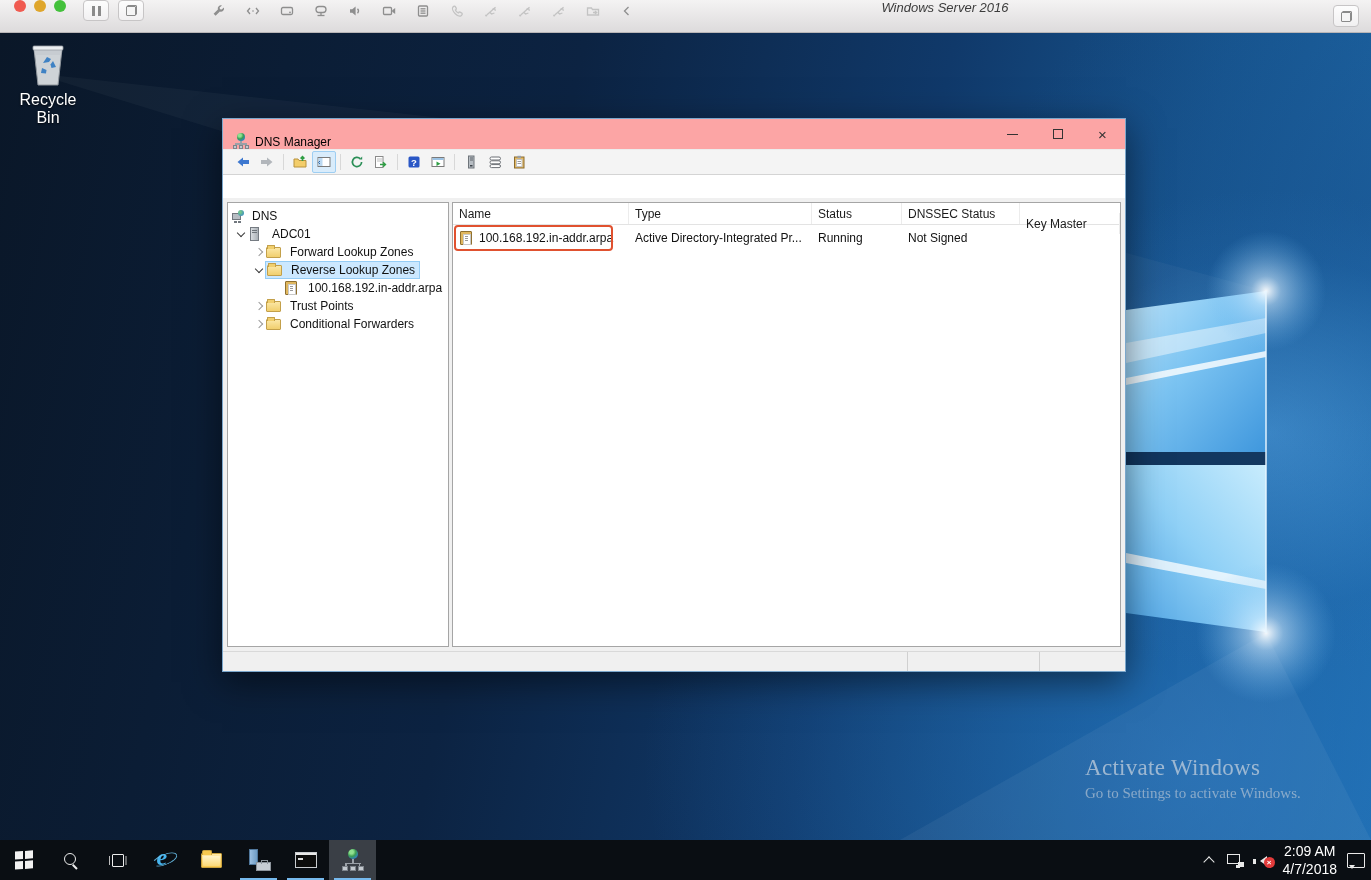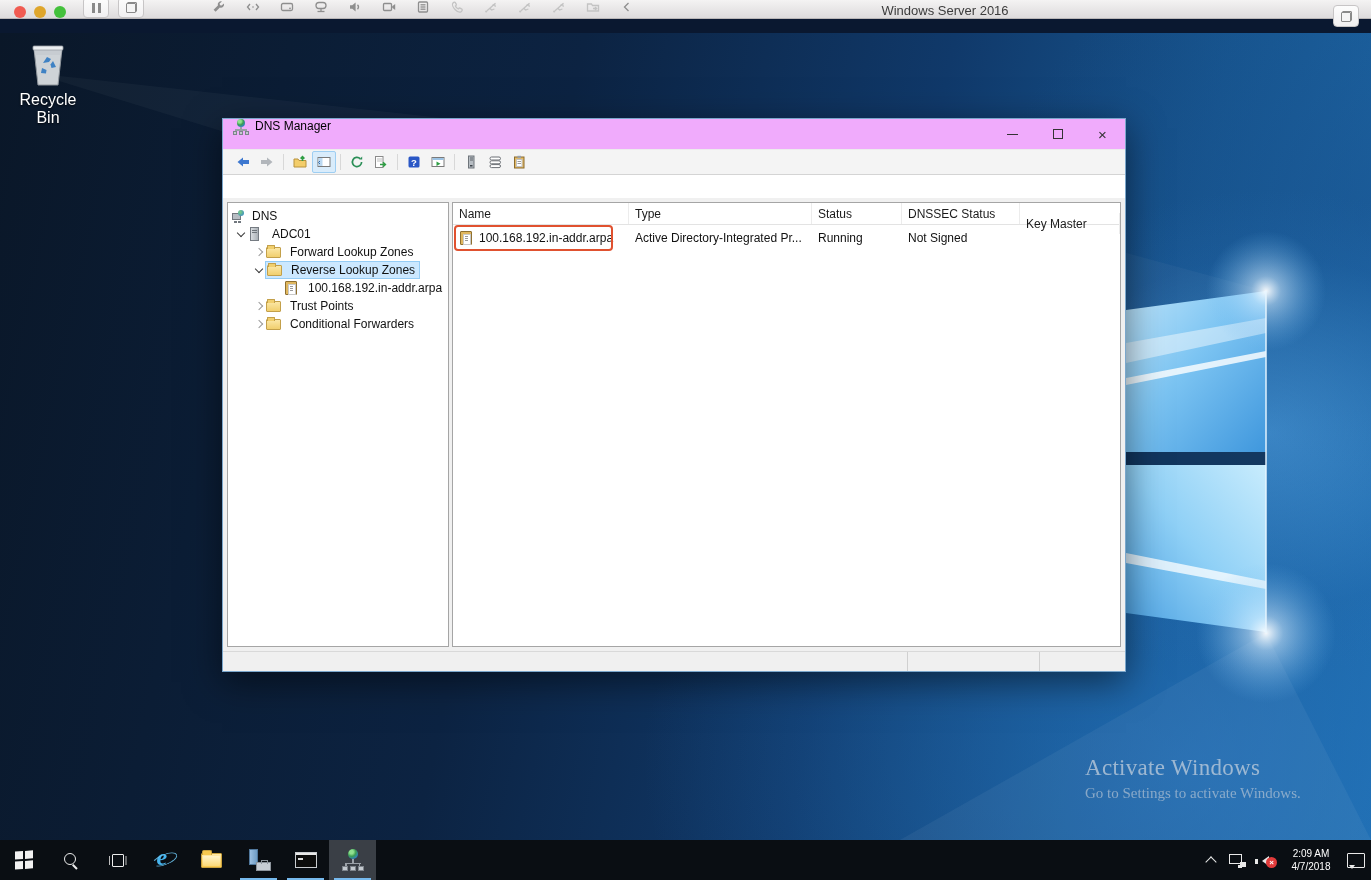--- a/index.html
+++ b/index.html
@@ -1,22 +1,22 @@
 <!DOCTYPE html>
 <html><head>
 <meta charset="utf-8">
 <style>
   * { margin:0; padding:0; box-sizing:border-box; }
   body { font-family:"Liberation Sans", sans-serif; background:#000; }
   .screen { position:relative; width:1371px; height:880px; overflow:hidden; background:#0a1830; }
 
   
-  .macbar { position:absolute; top:0; left:0; width:100%; height:19px;
+  .macbar { position:absolute; top:0; left:0; width:100%; height:33px;
     background:linear-gradient(#f4f3f3,#dddbdc); border-bottom:1px solid #b9b6b7;
-    display:flex; align-items:flex-end; z-index:40; }
+    display:flex; align-items:flex-start; z-index:40;font-style:italic; }
   .tl { width:12px; height:12px; border-radius:50%; margin-right:8px; }
   .tl.red{ background:#f05b51; } .tl.yellow{ background:#dfa62c; } .tl.green{ background:#44c13c; }
   .lights { display:flex; margin-left:14px; }
   .macbtn { width:26px; height:21px; border:1px solid #c7c5c6; border-radius:4px;
     background:linear-gradient(#fdfdfd,#f1f0f1); margin-left:9px; display:flex; align-items:center; justify-content:center; color:#7c7c7c; }
   .pausebars { display:flex; gap:3px; } .pausebars i{ width:3px; height:10px; background:#8a8a8a; }
   .vmicons { display:flex; margin-left:58px; align-items:center; }
   .vmicon { width:34px; height:22px; display:flex; align-items:center; justify-content:center; }
   .vmicon svg { stroke:#8e8e8e; fill:none; stroke-width:1.3; }
   .vmicon.dim svg { stroke:#c3c3c3; }
@@ -45,21 +45,21 @@
   .wm2 { font-size:15px; color:rgba(195,205,216,.62); margin-top:4px; }
 
   
   .recycle { position:absolute; left:6px; top:8px; width:84px; text-align:center; z-index:2; }
   .bin { width:38px; height:46px; margin:0 auto; position:relative; }
   .rb-label { margin-top:4px; font-size:16px; color:#fff; text-shadow:0 1px 2px rgba(0,0,0,.8); }
 
   
   .win { position:absolute; left:222px; top:85px; width:904px; height:554px; background:#fff;
     border:1px solid #7ba7cc; box-shadow:0 10px 34px rgba(0,0,0,.5); z-index:5; font-size:12px; color:#111; }
-  .titlebar { height:30px; display:flex; align-items:flex-start; background:#f0abfc; }
+  .titlebar { height:30px; display:flex; align-items:flex-end; background:#fca5a5; }
   .title-ic { margin-left:10px; margin-right:6px; }
   .win-title { font-size:12px; color:#000; }
   .wcontrols { margin-left:auto; display:flex; height:100%; }
   .wc { width:45px; display:flex; align-items:center; justify-content:center; color:#333; }
   .wc .min { width:11px; border-top:1px solid #333; }
   .wc .max { width:10px; height:10px; border:1px solid #333; }
   .wc.close { font-size:15px; }
   .menubar { height:23px; display:flex; align-items:center; padding-left:8px; background:#fff; }
   .menu-item { padding:3px 9px; color:#222; }
   .toolbar { height:26px; background:#f4f4f4; border-top:1px solid #ececec; border-bottom:1px solid #d4d4d4;
@@ -150,21 +150,21 @@
   .tray { margin-left:auto; display:flex; align-items:center; gap:6px; padding-right:6px; }
   .tray-chev { width:10px; height:10px; position:relative; margin-right:4px; }
   .tray-chev::before { content:""; position:absolute; left:1px; top:3px; width:7px; height:7px; border-left:1.6px solid #e9e9e9; border-top:1.6px solid #e9e9e9; transform:rotate(45deg); }
   .ic-net { width:17px; height:13px; position:relative; margin:0 3px; }
   .ic-net::before { content:""; position:absolute; left:0; top:0; width:11px; height:8px; border:1.5px solid #e9e9e9; }
   .ic-net::after { content:""; position:absolute; right:0; bottom:0; width:6px; height:5px; background:#e9e9e9; box-shadow:-3px 2px 0 -1px #e9e9e9; }
   .ic-vol { width:20px; height:16px; position:relative; margin:0 2px; }
   .ic-vol .spk { position:absolute; left:0; top:4px; width:0; height:0; border:5px solid transparent; border-right:7px solid #e9e9e9; }
   .ic-vol .spk::before { content:""; position:absolute; left:-7px; top:-2.5px; width:3px; height:5px; background:#e9e9e9; }
   .ic-vol .mute { position:absolute; right:0; bottom:0; width:11px; height:11px; border-radius:50%; background:#e23b3b; color:#fff; font-size:8px; line-height:11px; text-align:center; font-weight:bold; }
-  .clock { color:#fff; font-size:10px; text-align:center; line-height:1.3; min-width:52px; }
+  .clock { color:#fff; font-size:14px; text-align:center; line-height:1.3; min-width:52px; }
   .ic-action { width:18px; height:15px; border:1.5px solid #e9e9e9; border-radius:1px; position:relative; margin-left:4px; }
   .ic-action::after { content:""; position:absolute; left:1px; bottom:-5px; width:0; height:0; border:3px solid transparent; border-top:4px solid #e9e9e9; }
 
   svg text { font-family:"Liberation Sans", sans-serif; }
 </style>
 </head>
 <body>
 
 <div class="screen">
 

